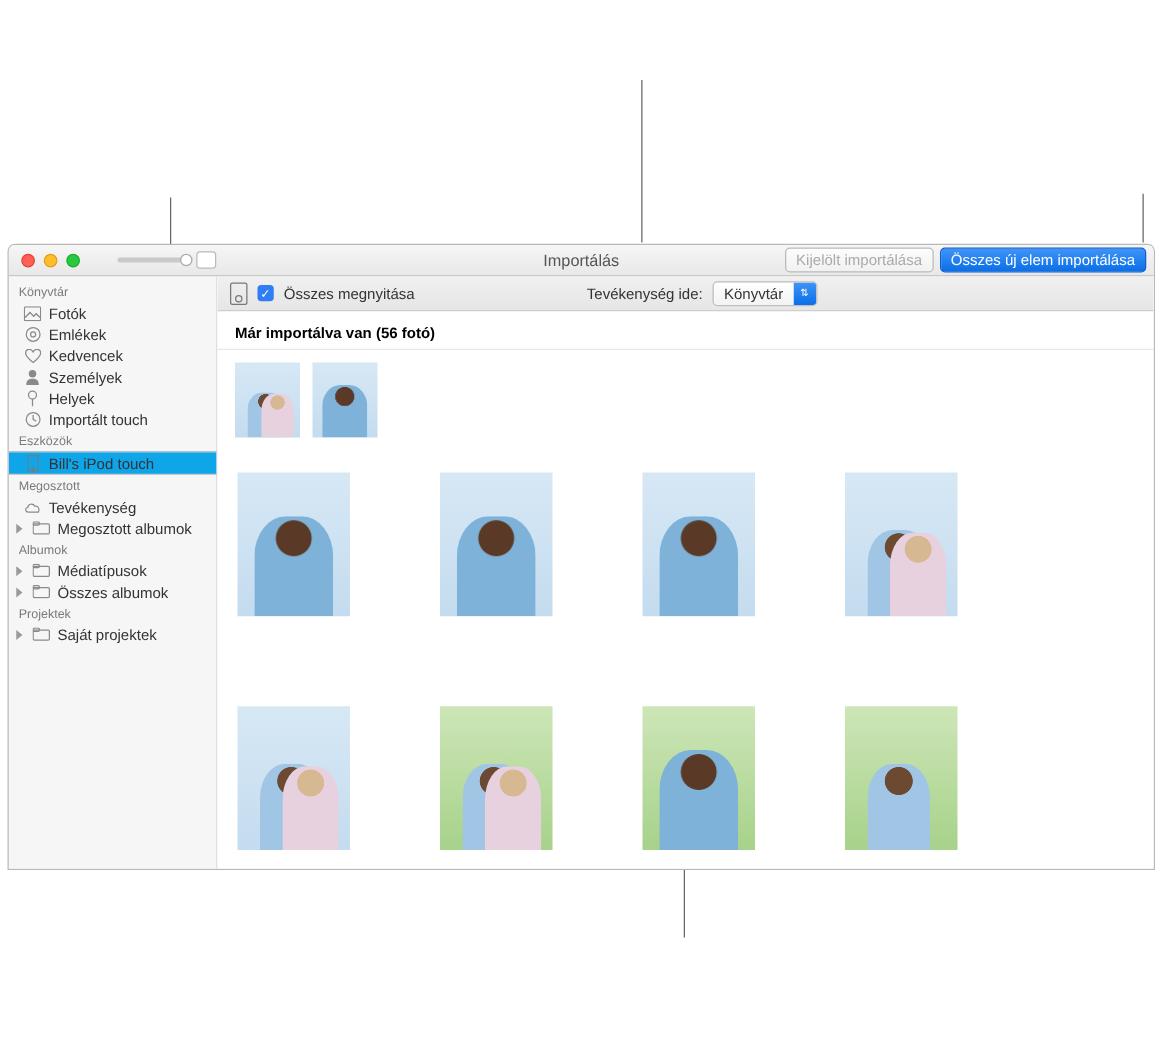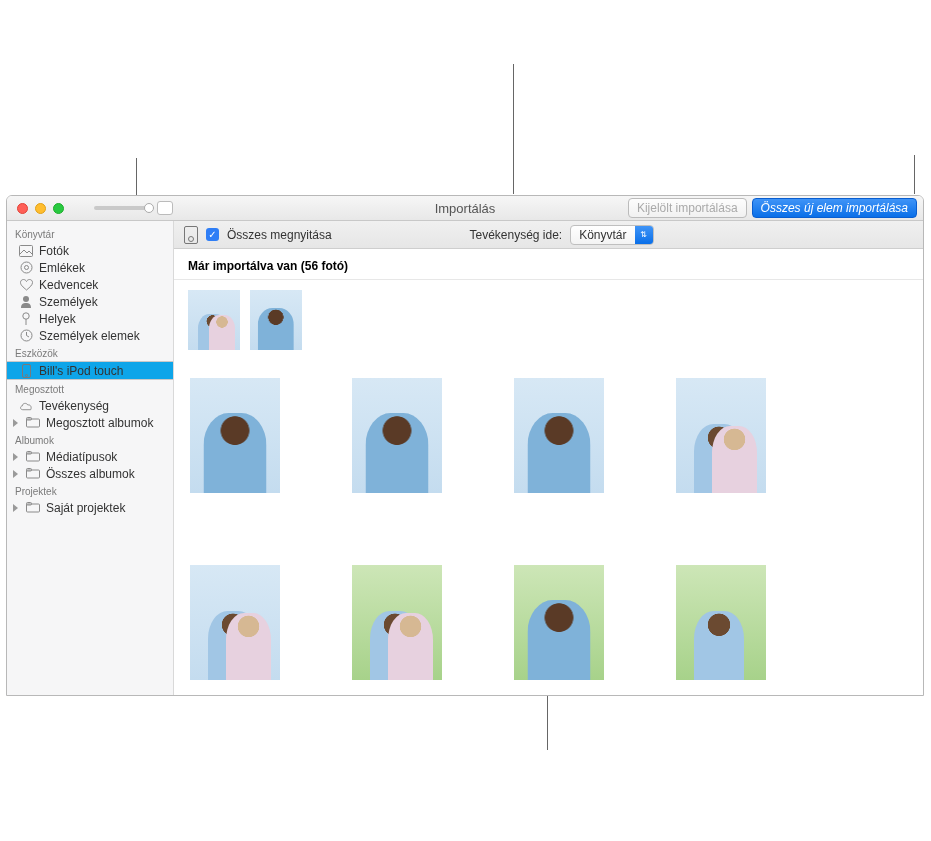--- a/index.html
+++ b/index.html
@@ -76,21 +76,20 @@
     padding: 2px 8px;
     border-radius: 4px;
     border: 1px solid #bbb;
     background: linear-gradient(#fdfdfd,#f1f1f1);
   }
   .btn.disabled { color: #aaa; text-align: right; }
   .btn.primary {
     background: linear-gradient(#3f94f7,#0a6fe8);
     border: 1px solid #0a5ed0;
     color: #fff;
-    font-style: italic;
   }
   .body {
     flex: 1;
     display: flex;
     overflow: hidden;
   }
   .sidebar {
     width: 167px;
     background: #f6f6f7;
     border-right: 1px solid #d9d9d9;
@@ -307,21 +306,21 @@
         </span>
         <span>Helyek</span>
       </div>
       <div class="item">
         <span class="si-icon">
           <svg width="13" height="13" viewBox="0 0 13 13">
               <circle cx="6.5" cy="6.5" r="5.5" fill="none" stroke="#8a8a8a"></circle>
               <polyline points="6.5,3 6.5,6.5 9,8" fill="none" stroke="#8a8a8a"></polyline>
             </svg>
         </span>
-        <span>Személyek elemek</span>
+        <span>Importált touch</span>
       </div>
 
       <div class="section">Eszközök</div>
       <div class="item selected">
         <span class="si-icon">
           <svg width="9" height="14" viewBox="0 0 9 14">
               <rect x="0.5" y="0.5" width="8" height="13" rx="1.5" fill="none" stroke="#7a7a7a"></rect>
               <circle cx="4.5" cy="11.5" r="1" fill="none" stroke="#7a7a7a"></circle>
             </svg>
         </span>

